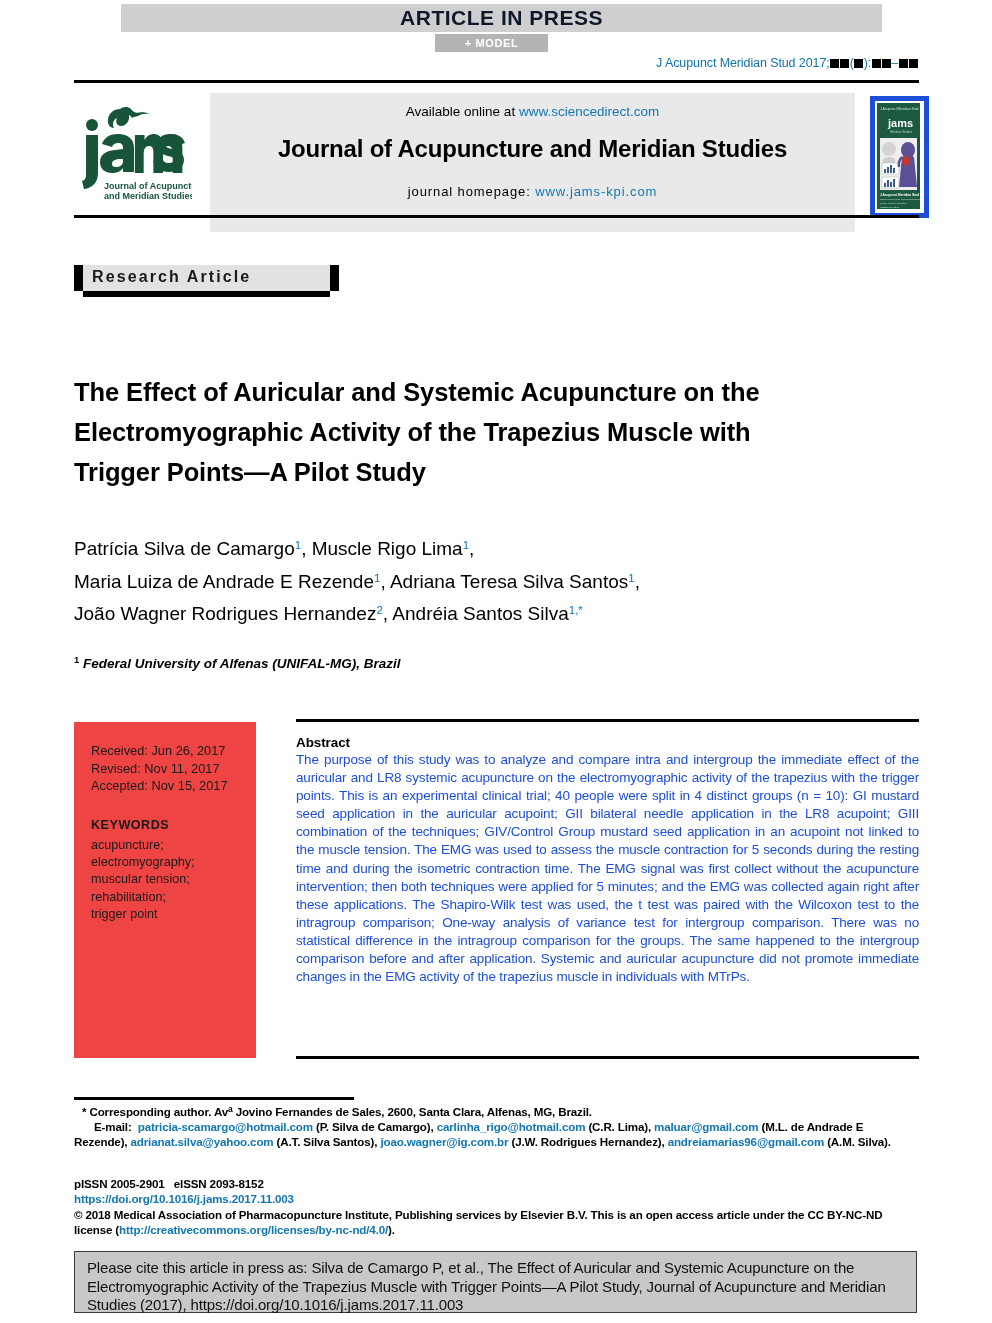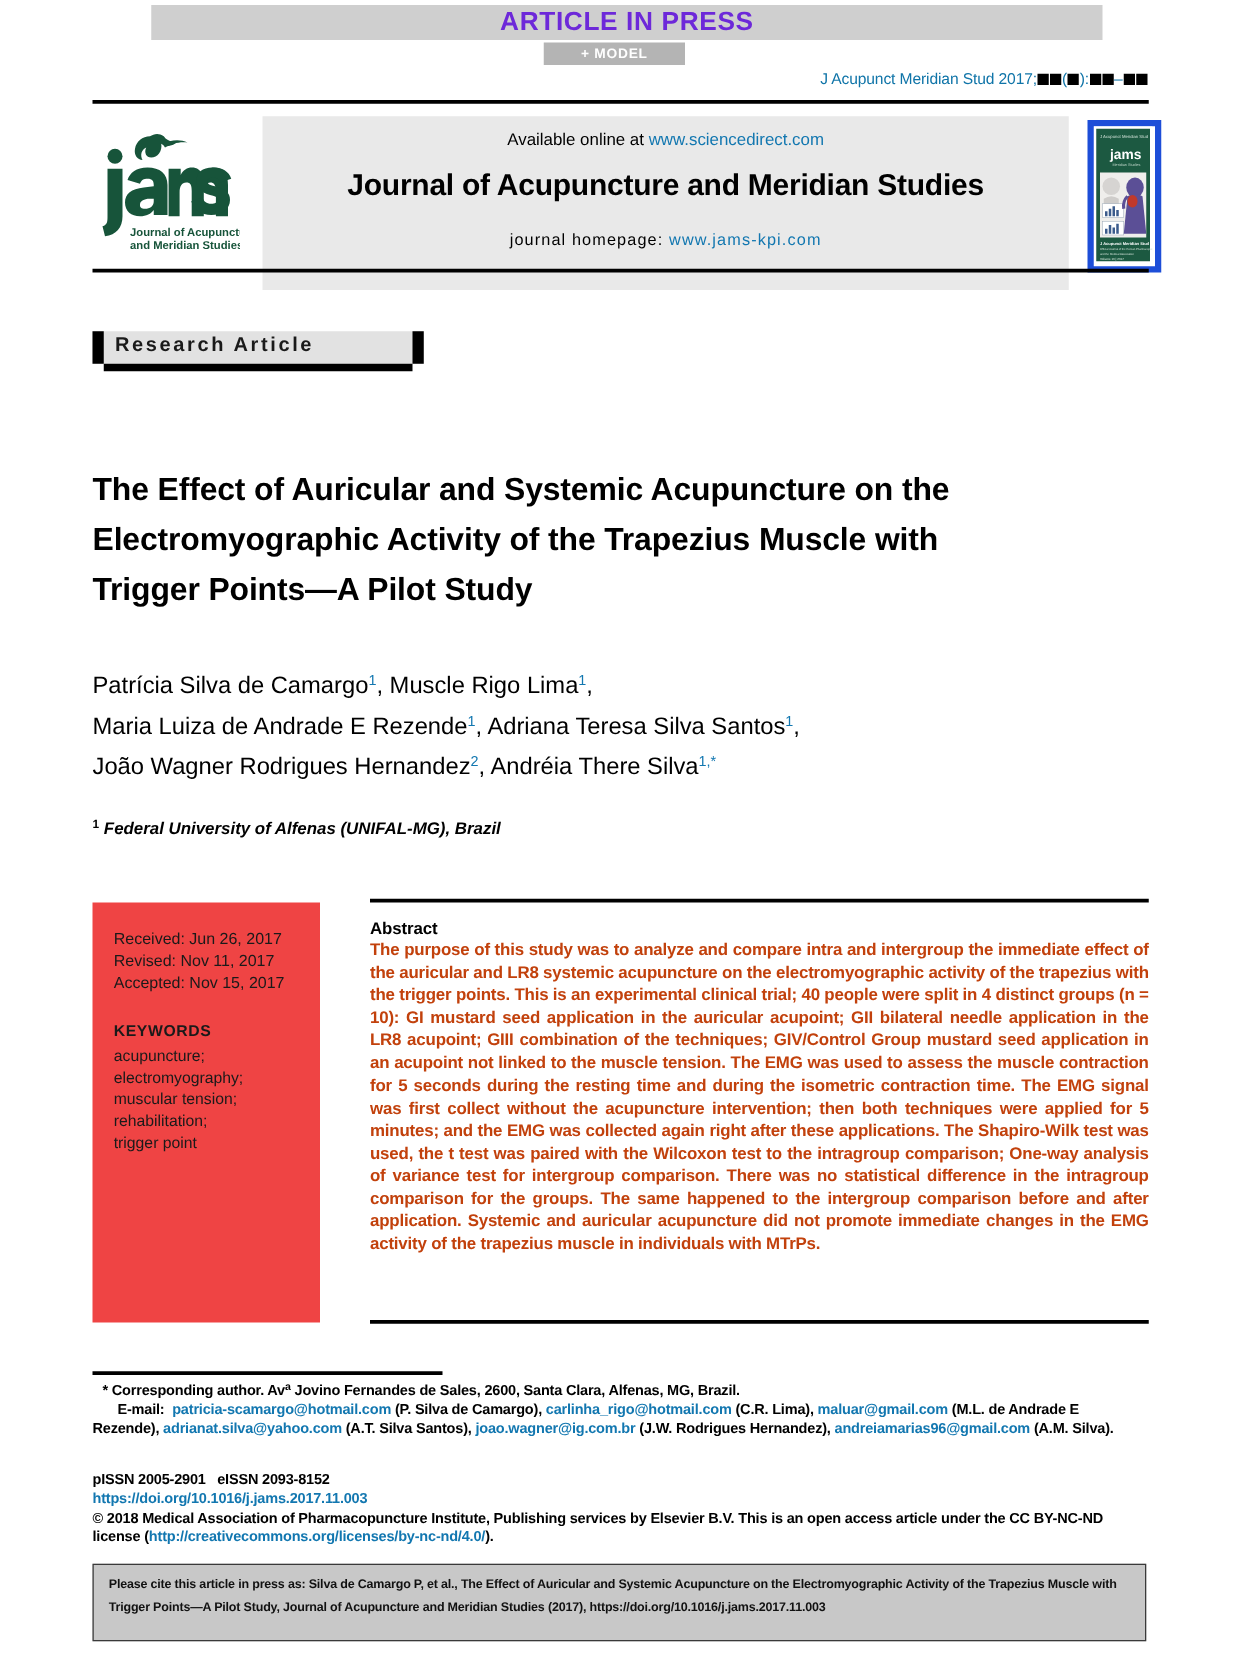--- a/index.html
+++ b/index.html
@@ -23,21 +23,21 @@
     left: 121px;
     top: 4px;
     width: 761px;
     height: 28px;
     background: #cfcfcf;
     display: flex;
     align-items: center;
     justify-content: center;
   }
   .press-band-text {
-    color: #6d28d9;
+    color: #0f172a;
     font-size: 21px;
     font-weight: bold;
     letter-spacing: 0.5px;
     font-family: "Liberation Sans", sans-serif;
   }
   .model-band {
     position: absolute;
     left: 435px;
     top: 34px;
     width: 113px;
@@ -295,23 +295,23 @@
   .abs-head {
     font-size: 13.5px;
     font-weight: bold;
     margin-bottom: 1px;
     letter-spacing: -0.1px;
   }
   .abs-body {
     font-size: 13.5px;
     line-height: 18.1px;
     text-align: justify;
-    font-weight: bold;
+    font-weight: normal;
     letter-spacing: -0.15px;
-    color: #c2410c;
+    color: #1d4ed8;
   }
 
   
   .foot-rule {
     position: absolute;
     left: 74px;
     top: 1097px;
     width: 280px;
     height: 2.5px;
     background: #000000;
@@ -351,25 +351,24 @@
     left: 74px;
     top: 1251px;
     width: 843px;
     height: 62px;
     background: #c8c8c8;
     border: 1.5px solid #3a3a3a;
     box-sizing: border-box;
   }
   .cite-text {
     padding: 7px 12px 0 12px;
-    font-size: 10px;
+    font-size: 15px;
     line-height: 18.5px;
     color: #111111;
     letter-spacing: -0.15px;
-    font-weight: bold;
   }
 </style>
 </head>
 <body>
 
 <div class="press-band">
   <span class="press-band-text">ARTICLE IN PRESS</span>
 </div>
 <div class="model-band">
   <span class="model-band-text">+ MODEL</span>
@@ -462,21 +461,21 @@
   <div class="badge-right-bar"></div>
   <div class="badge-bottom-bar"></div>
   <div class="badge-text">Research Article</div>
 </div>
 
 <h1 class="article-title">The Effect of Auricular and Systemic Acupuncture on the Electromyographic Activity of the Trapezius Muscle with Trigger Points—A Pilot Study</h1>
 
 <div class="authors">
   <span>Patrícia Silva de Camargo</span><span class="sup">1</span><span>, </span><span>Muscle Rigo Lima</span><span class="sup">1</span><span>,</span><br>
   <span>Maria Luiza de Andrade E Rezende</span><span class="sup">1</span><span>, </span><span>Adriana Teresa Silva Santos</span><span class="sup">1</span><span>,</span><br>
-  <span>João Wagner Rodrigues Hernandez</span><span class="sup">2</span><span>, </span><span>Andréia There Silva</span><span class="sup">1,*</span>
+  <span>João Wagner Rodrigues Hernandez</span><span class="sup">2</span><span>, </span><span>Andréia Santos Silva</span><span class="sup">1,*</span>
 </div>
 
 <div class="affils">
   <div><span class="affil-sup">1</span> <span>Federal University of Alfenas (UNIFAL-MG), Brazil</span></div>
 </div>
 
 <div class="meta-box">
   <div class="meta-inner">
     <div>Received: Jun 26, 2017</div>
     <div>Revised: Nov 11, 2017</div>

